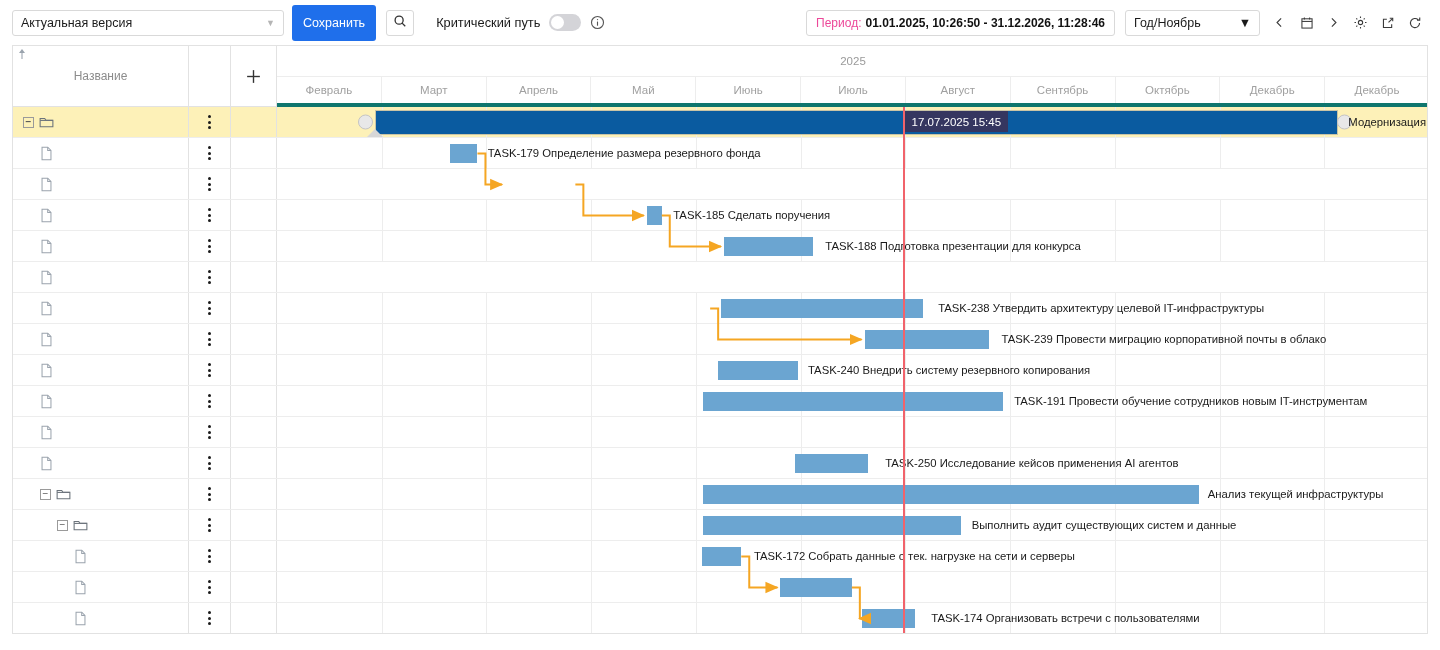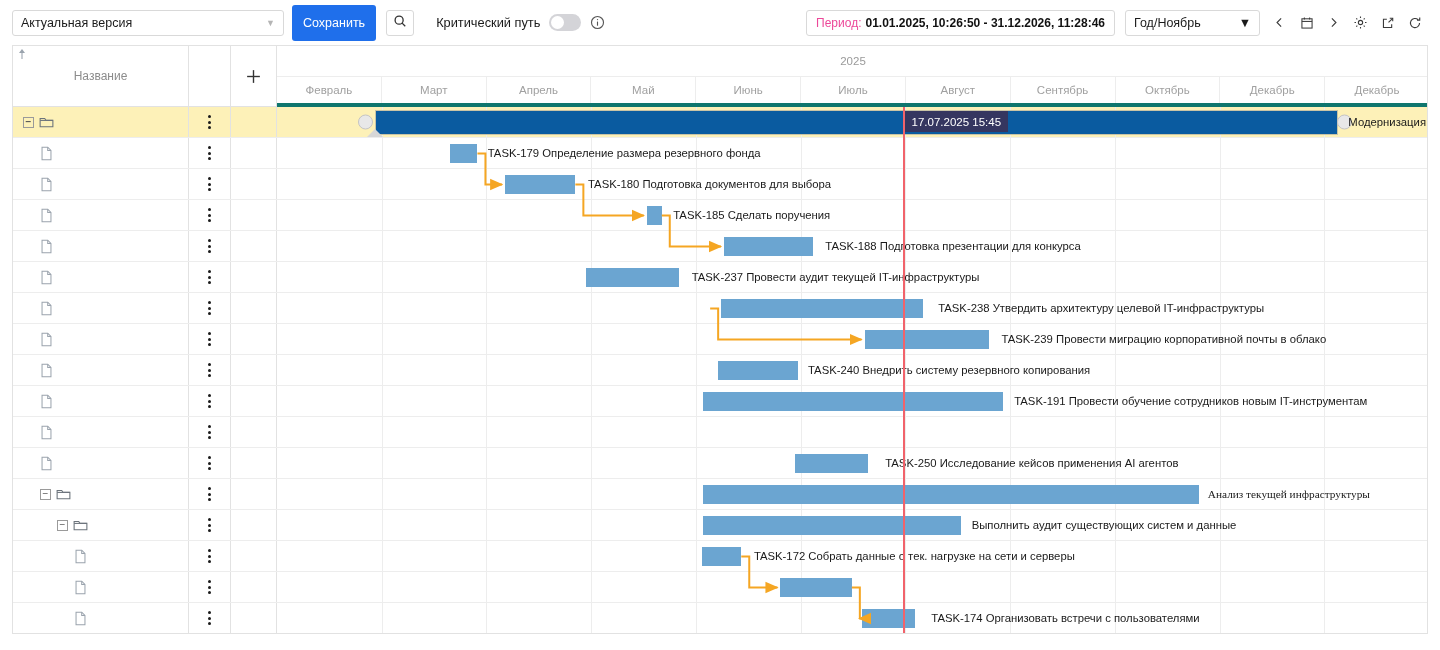--- a/index.html
+++ b/index.html
@@ -404,34 +404,20 @@
             <span></span>
           </div>
           <div class="cell-menu">
             <span class="kebab">
               <i></i>
               <i></i>
               <i></i>
             </span>
           </div>
           <div class="cell-extra"></div>
-          <div class="tl">
-            <div class="vline" style="left: 9.09091%;"></div>
-            <div class="vline" style="left: 18.1818%;"></div>
-            <div class="vline" style="left: 27.2727%;"></div>
-            <div class="vline" style="left: 36.3636%;"></div>
-            <div class="vline" style="left: 45.4545%;"></div>
-            <div class="vline" style="left: 54.5455%;"></div>
-            <div class="vline" style="left: 63.6364%;"></div>
-            <div class="vline" style="left: 72.7273%;"></div>
-            <div class="vline" style="left: 81.8182%;"></div>
-            <div class="vline" style="left: 90.9091%;"></div>
-            <div class="bar" style="left: 19.8%; width: 6.1%;"></div>
-            <div class="bar-label" style="left: 27%;">TASK-180 Подготовка документов для выбора</div>
-          </div>
         </div>
         <div class="row" style="top: 93px;">
           <div class="cell-name" style="padding-left: 27px;">
             <span class="ico-doc">
               <svg width="13" height="15" viewBox="0 0 14 16" fill="none" stroke="#9aa3ad" stroke-width="1.1">
                 <path d="M2.2 1.2h6.1l3.5 3.5v10.1H2.2z"></path>
                 <path d="M8.3 1.2v3.5h3.5"></path>
               </svg>
             </span>
             <span></span>
@@ -503,34 +489,20 @@
             <span></span>
           </div>
           <div class="cell-menu">
             <span class="kebab">
               <i></i>
               <i></i>
               <i></i>
             </span>
           </div>
           <div class="cell-extra"></div>
-          <div class="tl">
-            <div class="vline" style="left: 9.09091%;"></div>
-            <div class="vline" style="left: 18.1818%;"></div>
-            <div class="vline" style="left: 27.2727%;"></div>
-            <div class="vline" style="left: 36.3636%;"></div>
-            <div class="vline" style="left: 45.4545%;"></div>
-            <div class="vline" style="left: 54.5455%;"></div>
-            <div class="vline" style="left: 63.6364%;"></div>
-            <div class="vline" style="left: 72.7273%;"></div>
-            <div class="vline" style="left: 81.8182%;"></div>
-            <div class="vline" style="left: 90.9091%;"></div>
-            <div class="bar" style="left: 26.8%; width: 8.1%;"></div>
-            <div class="bar-label" style="left: 36%;">TASK-237 Провести аудит текущей IT-инфраструктуры</div>
-          </div>
         </div>
         <div class="row" style="top: 186px;">
           <div class="cell-name" style="padding-left: 27px;">
             <span class="ico-doc">
               <svg width="13" height="15" viewBox="0 0 14 16" fill="none" stroke="#9aa3ad" stroke-width="1.1">
                 <path d="M2.2 1.2h6.1l3.5 3.5v10.1H2.2z"></path>
                 <path d="M8.3 1.2v3.5h3.5"></path>
               </svg>
             </span>
             <span></span>
@@ -745,21 +717,21 @@
             <div class="vline" style="left: 18.1818%;"></div>
             <div class="vline" style="left: 27.2727%;"></div>
             <div class="vline" style="left: 36.3636%;"></div>
             <div class="vline" style="left: 45.4545%;"></div>
             <div class="vline" style="left: 54.5455%;"></div>
             <div class="vline" style="left: 63.6364%;"></div>
             <div class="vline" style="left: 72.7273%;"></div>
             <div class="vline" style="left: 81.8182%;"></div>
             <div class="vline" style="left: 90.9091%;"></div>
             <div class="bar" style="left: 37%; width: 43%;"></div>
-            <div class="bar-label" style="left: 80.8%; font-family: Liberation Serif, serif;">Анализ текущей инфраструктуры</div>
+            <div class="bar-label" style="left: 80.8%;">Анализ текущей инфраструктуры</div>
           </div>
         </div>
         <div class="row" style="top: 403px;">
           <div class="cell-name" style="padding-left: 44px;">
             <span class="expander">−</span>
             <span class="ico-folder">
               <svg width="15" height="14" viewBox="0 0 16 14" fill="none" stroke="#6b737b" stroke-width="1.15">
                 <path d="M1.2 3.2V12h13.6V5.1H7.4L6.1 3.2z"></path>
                 <path d="M1.2 5.3h13.6"></path>
               </svg>

